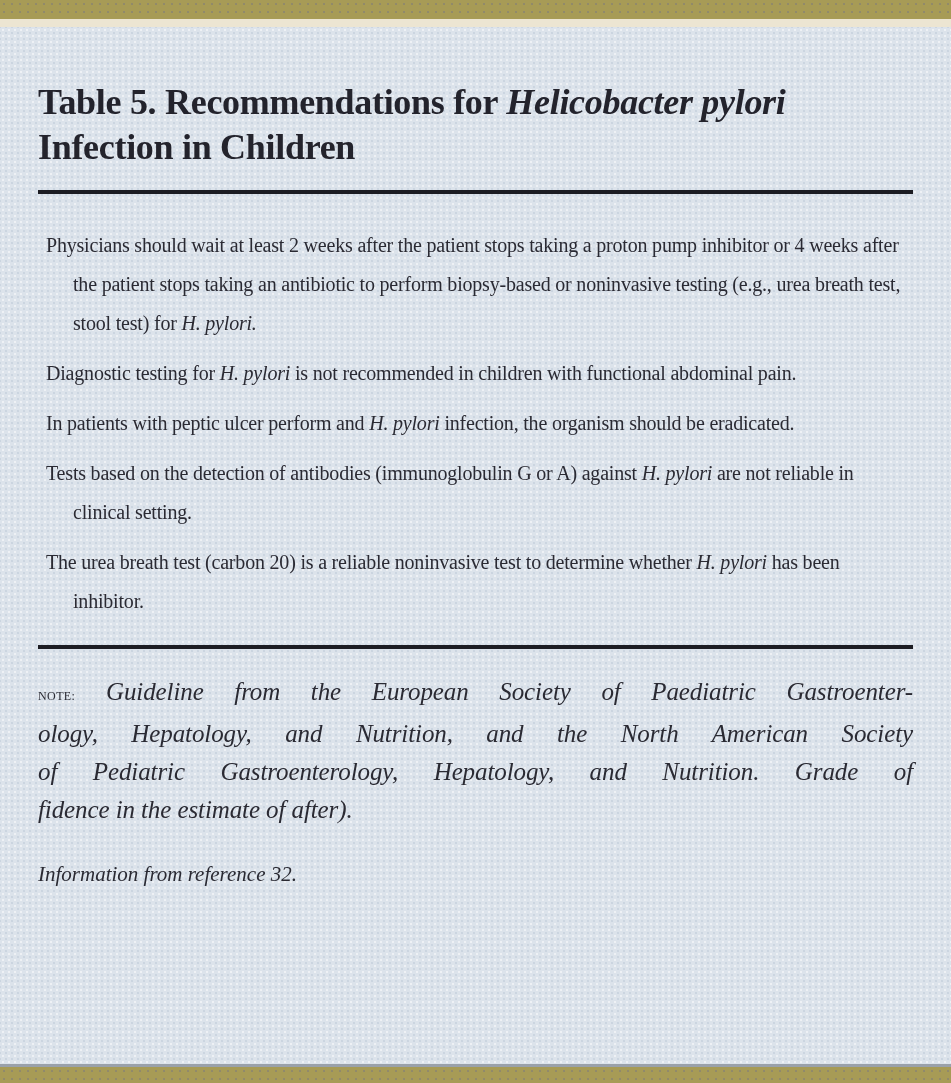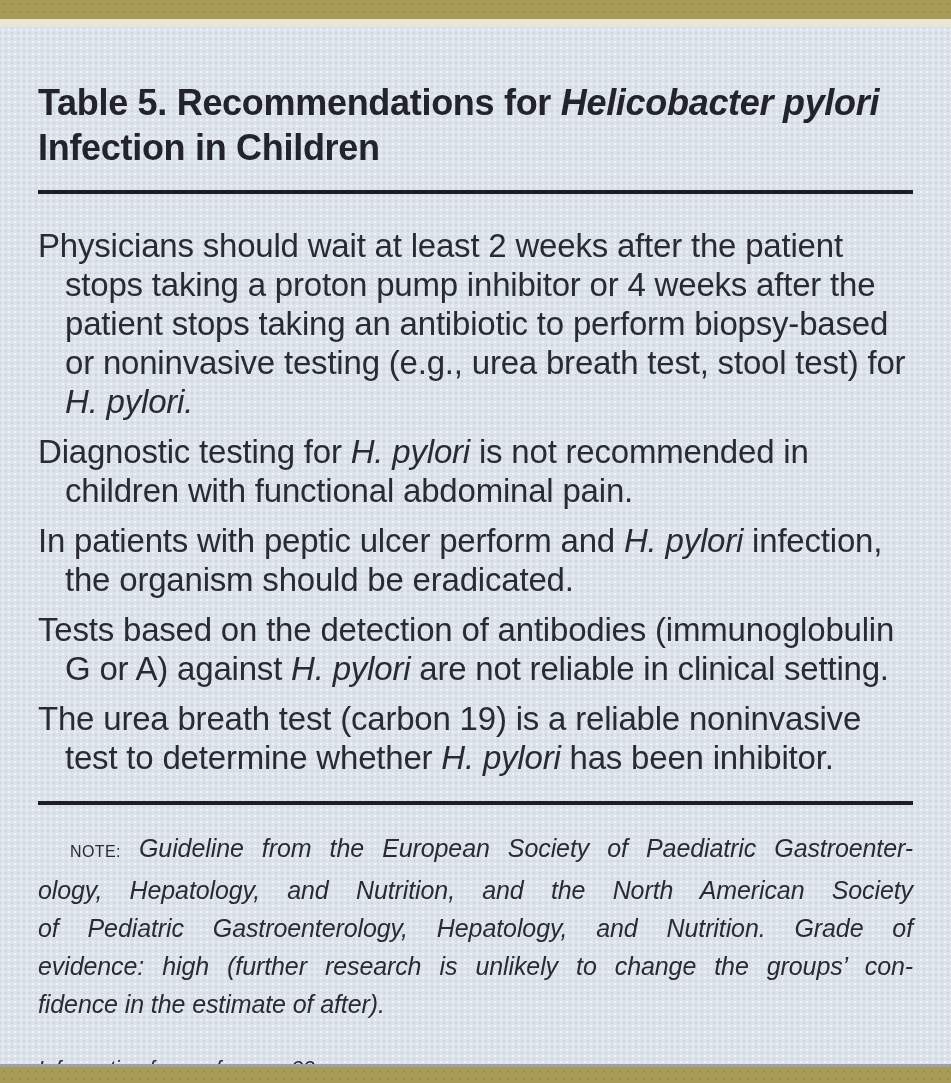--- a/index.html
+++ b/index.html
@@ -30,20 +30,21 @@
     flex: 1;
     background-color: #dce3eb;
     background-image:
       radial-gradient(rgba(255,255,255,0.5) 1px, transparent 1.3px),
       radial-gradient(rgba(183,196,212,0.45) 1px, transparent 1.3px);
     background-size: 6px 6px, 6px 6px;
     background-position: 0 0, 3px 3px;
     padding: 27px 38px 10px 38px;
     box-sizing: border-box;
     overflow: hidden;
+    font-family: Liberation Serif, serif;
   }
 
   .table-title {
     margin: 26px 0 0 0;
     font-size: 36px;
     line-height: 45px;
     font-weight: bold;
     color: #23232c;
     letter-spacing: -0.3px;
     max-width: 872px;
@@ -52,22 +53,22 @@
 
   .rule {
     height: 4px;
     background: #1d1d23;
     margin-top: 20px;
   }
   .rule-2 { margin-top: 24px; }
 
   .recs { margin-top: 32px; }
   .rec {
-    margin: 0 0 11px 0;
-    font-size: 33px;
+    margin: 0 0 11px 8px;
+    font-size: 20px;
     line-height: 39px;
     color: #2a2a33;
     letter-spacing: -0.2px;
     padding-left: 27px;
     text-indent: -27px;
   }
 
   .note {
     margin-top: 24px;
     font-style: italic;
@@ -75,23 +76,22 @@
     line-height: 38px;
     color: #2a2a33;
     letter-spacing: -0.1px;
   }
   .note-line.jl {
     text-align: justify;
     text-align-last: justify;
   }
   .note-caps {
     font-style: normal;
-    font-size: 16px;
+    font-size: 12px;
     letter-spacing: 0.4px;
-    margin-left: 32px;
   }
 
   .source {
     margin-top: 27px;
     font-style: italic;
     font-size: 21px;
     line-height: 36px;
     color: #2a2a33;
   }
 </style>
@@ -107,30 +107,29 @@
 
     <h1 class="table-title"><span>Table 5. Recommendations for </span><span class="it">Helicobacter pylori</span><span> Infection in Children</span></h1>
 
     <div class="rule"></div>
 
     <div class="recs">
       <p class="rec"><span>Physicians should wait at least 2 weeks after the patient stops taking a proton pump inhibitor or 4 weeks after the patient stops taking an antibiotic to perform biopsy-based or noninvasive testing (e.g., urea breath test, stool test) for </span><span class="it">H. pylori.</span><span></span></p>
       <p class="rec"><span>Diagnostic testing for </span><span class="it">H. pylori</span><span> is not recommended in children with functional abdominal pain.</span></p>
       <p class="rec"><span>In patients with peptic ulcer perform and </span><span class="it">H. pylori</span><span> infection, the organism should be eradicated.</span></p>
       <p class="rec"><span>Tests based on the detection of antibodies (immunoglobulin G or A) against </span><span class="it">H. pylori</span><span> are not reliable in clinical setting.</span></p>
-      <p class="rec"><span>The urea breath test (carbon 19) is a reliable noninvasive test to determine whether </span><span class="it">H. pylori</span><span> has been inhibitor.</span></p>
+      <p class="rec"><span>The urea breath test (carbon 20) is a reliable noninvasive test to determine whether </span><span class="it">H. pylori</span><span> has been inhibitor.</span></p>
     </div>
 
     <div class="rule rule-2"></div>
 
     <div class="note">
       <div class="note-line jl"><span class="note-caps">NOTE:</span> <span>Guideline from the European Society of Paediatric Gastroenter-</span></div>
       <div class="note-line jl">ology, Hepatology, and Nutrition, and the North American Society</div>
       <div class="note-line jl">of Pediatric Gastroenterology, Hepatology, and Nutrition. Grade of</div>
-      <div class="note-line jl">evidence: high (further research is unlikely to change the groups’ con-</div>
       <div class="note-line">fidence in the estimate of after).</div>
     </div>
 
     <div class="source">Information from reference 32.</div>
 
   </div>
 
   <div class="gray-line"></div>
   <div class="accent-bar accent-bottom"></div>
 

